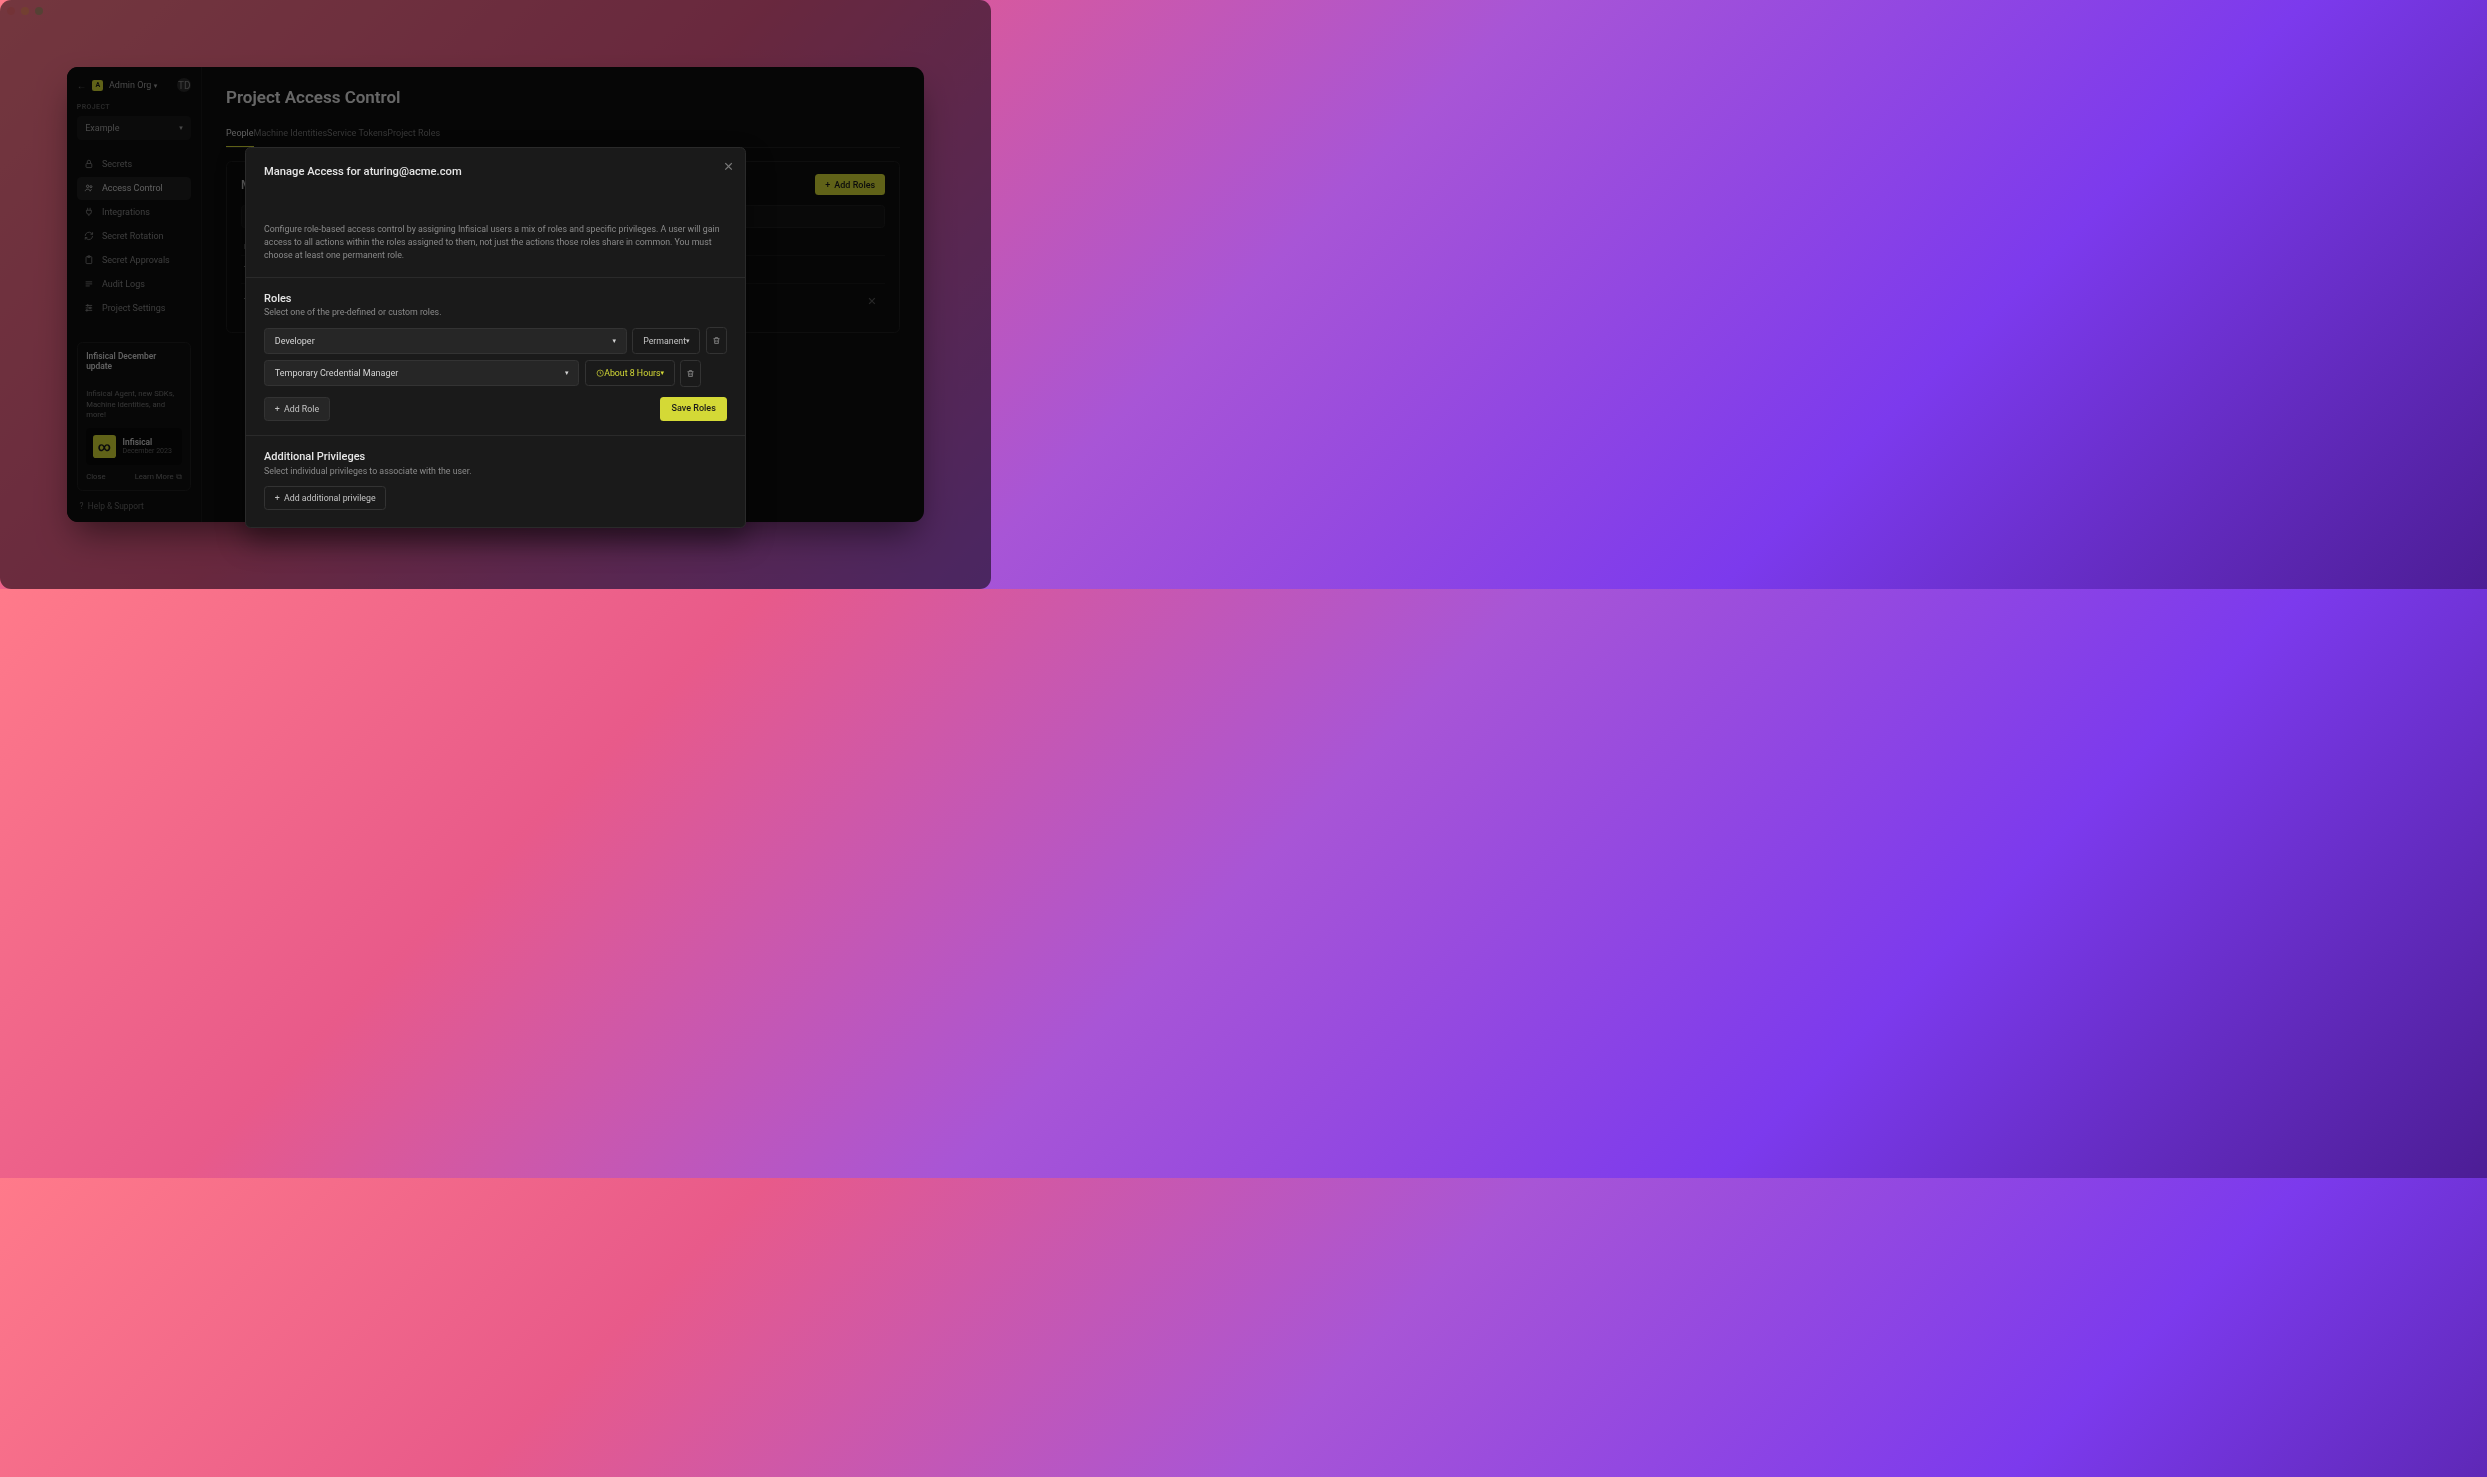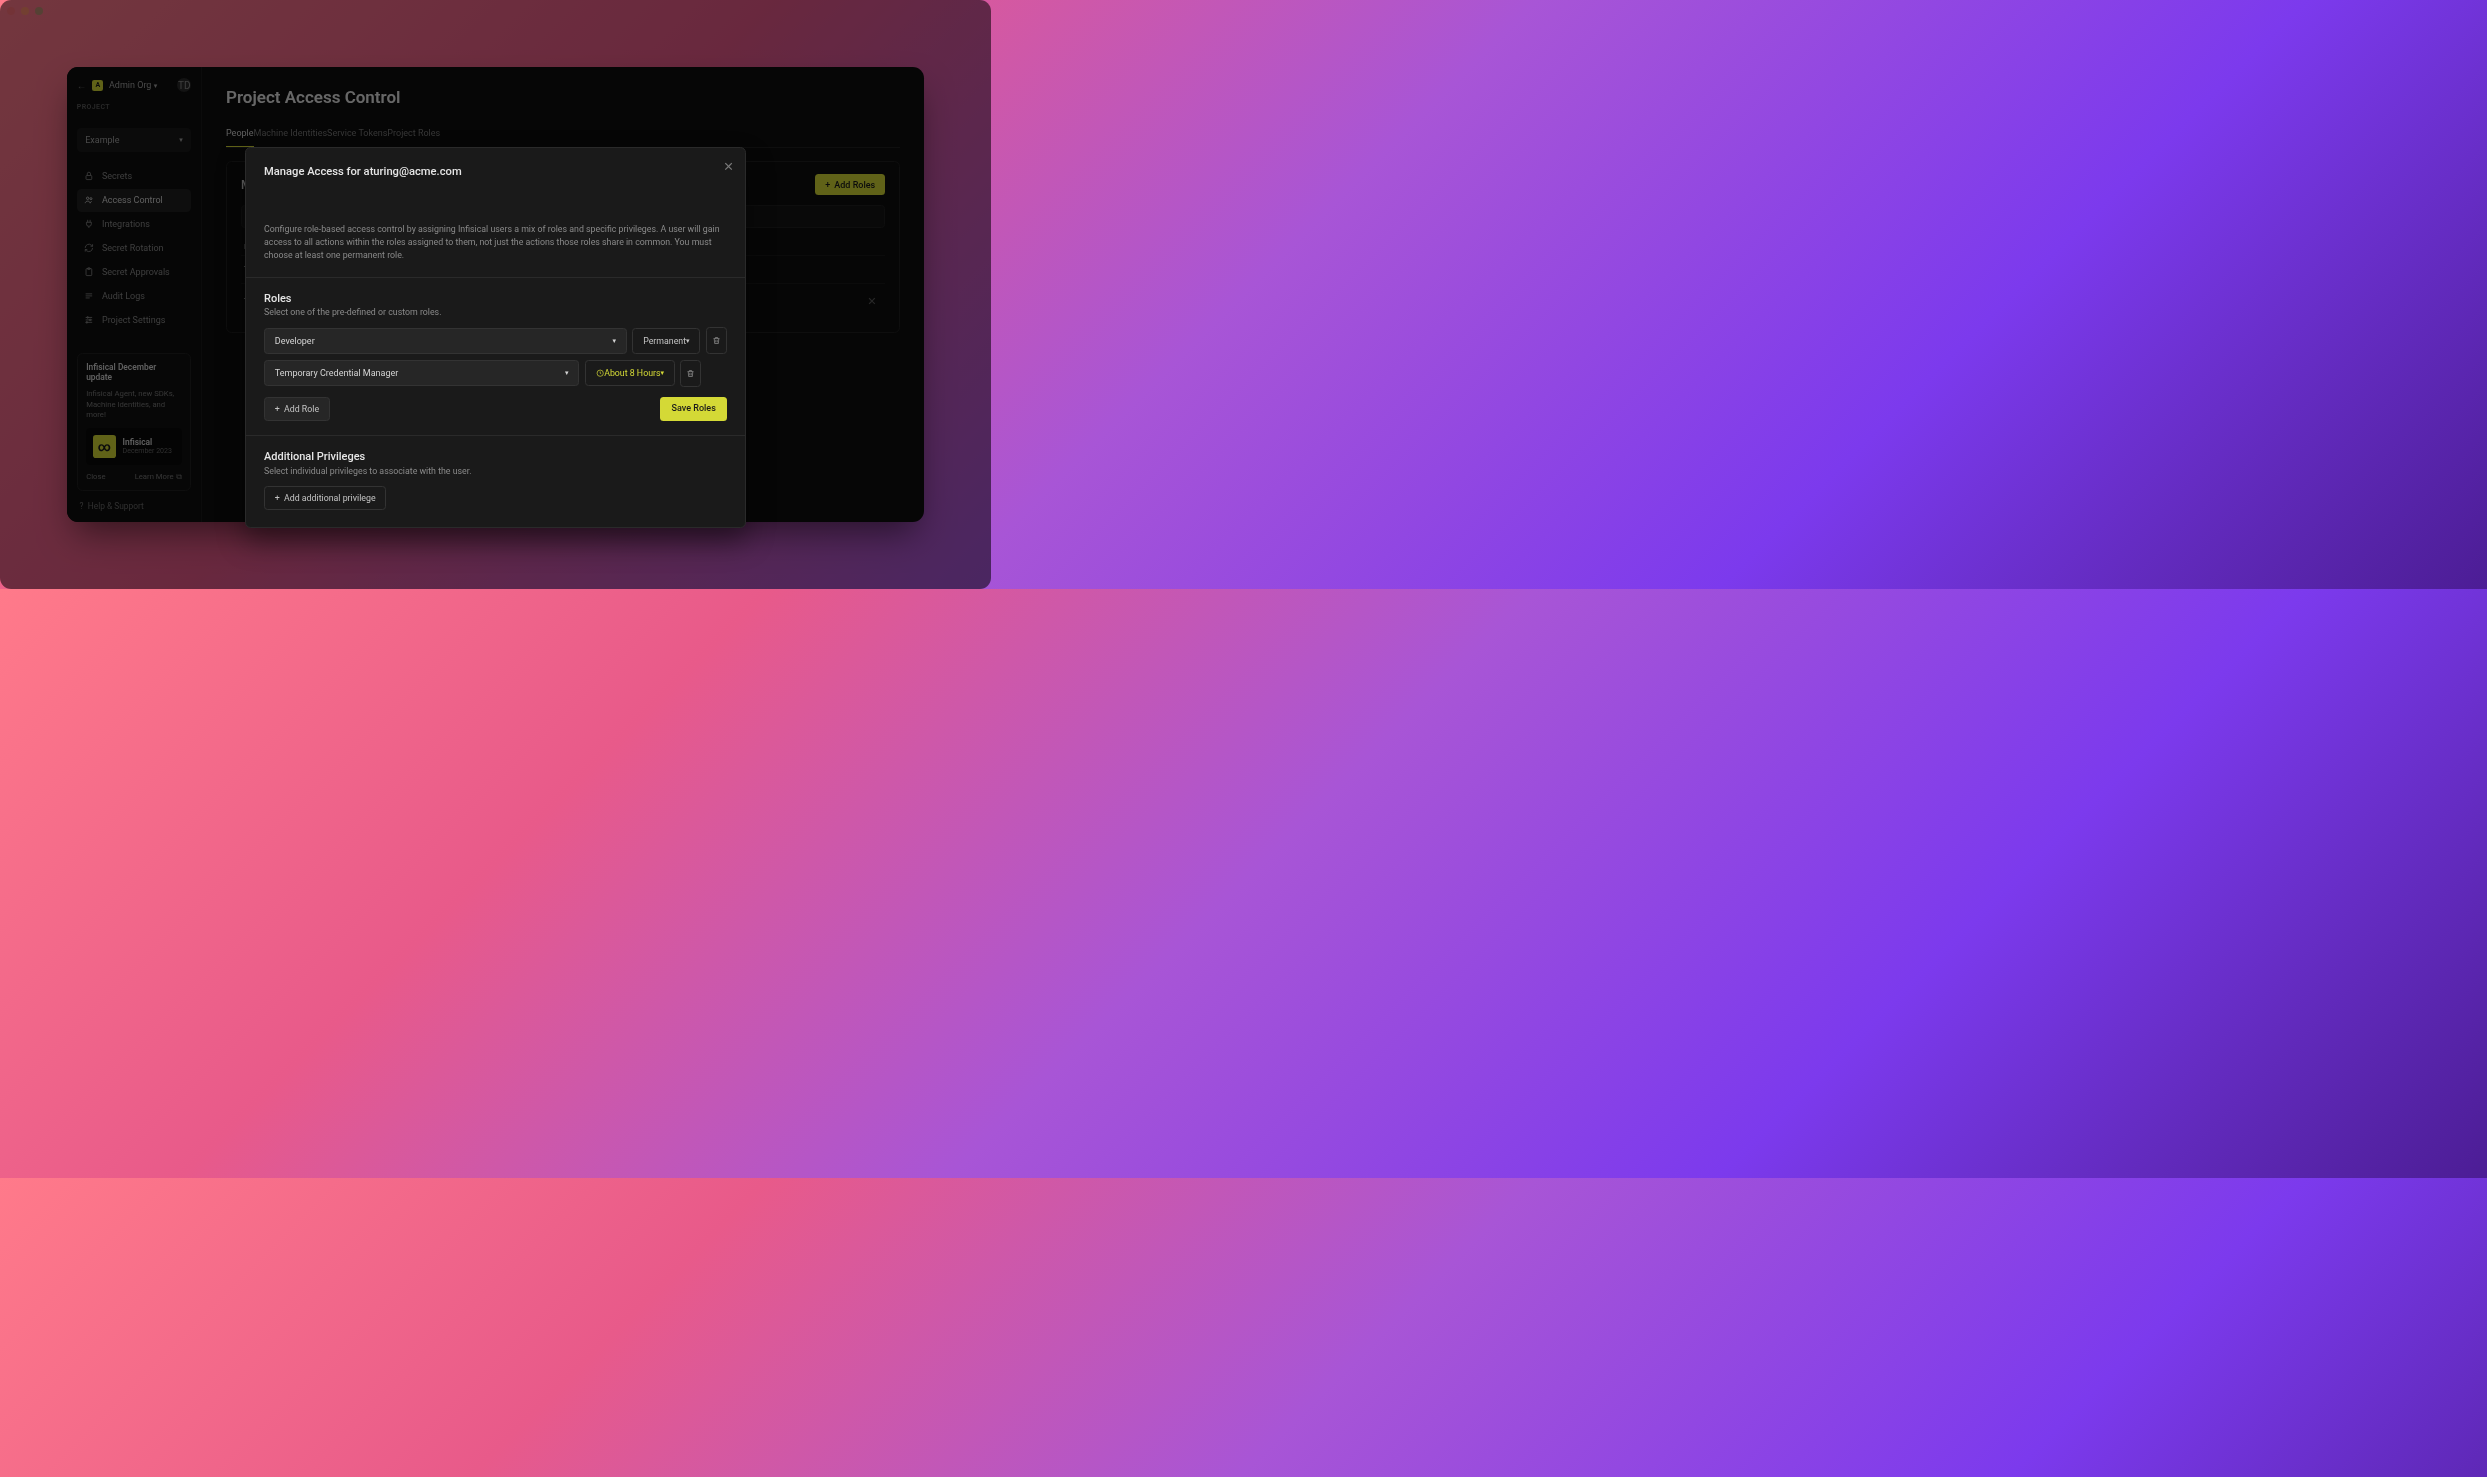--- a/index.html
+++ b/index.html
@@ -52,21 +52,21 @@
   font-size: 7px; font-weight: 700; color: #1a1a1a;
 }
 .org-name { color: #a3a3a3; font-size: 9px; flex: 1; }
 .user-badge {
   width: 14px; height: 14px;
   background: #2a2a2a;
   border-radius: 50%;
   display: flex; align-items: center; justify-content: center;
   font-size: 10px; color: #8a8a8a;
 }
-.section-label { color: #5a5a5a; font-size: 7px; font-weight: 600; letter-spacing: 0.4px; margin-bottom: 17px; }
+.section-label { color: #5a5a5a; font-size: 7px; font-weight: 600; letter-spacing: 0.4px; margin-bottom: 5px; }
 .project-select {
   background: #1a1a1a;
   border-radius: 4.2px;
   padding: 7px 8.4px;
   color: #a3a3a3;
   font-size: 9px;
   display: flex;
   justify-content: space-between;
   align-items: center;
   margin-bottom: 12.6px;
@@ -84,21 +84,21 @@
 }
 .nav-item.active { background: #1f1f1f; color: #d4d4d4; }
 .nav-icon { width: 11.2px; display: flex; align-items: center; justify-content: center; }
 .update-card {
   margin-top: auto;
   background: #111111;
   border: 0.7px solid #1f1f1f;
   border-radius: 5.6px;
   padding: 8.4px;
 }
-.update-title { color: #d4d4d4; font-size: 8.4px; font-weight: 600; margin-bottom: 7px; }
+.update-title { color: #d4d4d4; font-size: 8.4px; font-weight: 600; margin-bottom: 18px; }
 .update-body { color: #7a7a7a; font-size: 7.7px; line-height: 1.4; margin-bottom: 7px; }
 .update-inner {
   background: #0a0a0a;
   border-radius: 4.2px;
   padding: 7px;
   display: flex;
   gap: 7px;
   align-items: center;
 }
 .update-logo {

